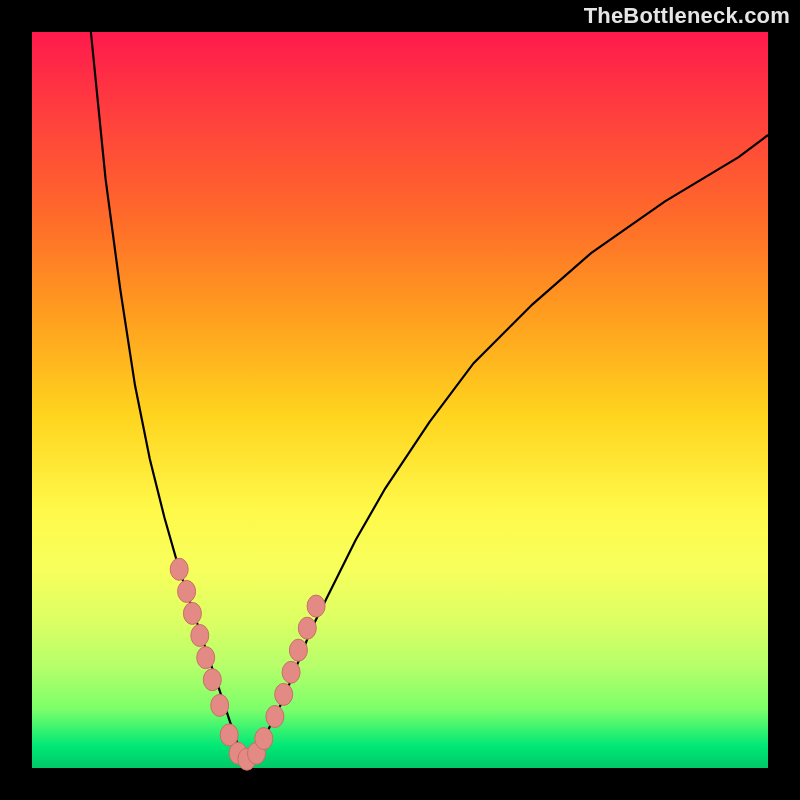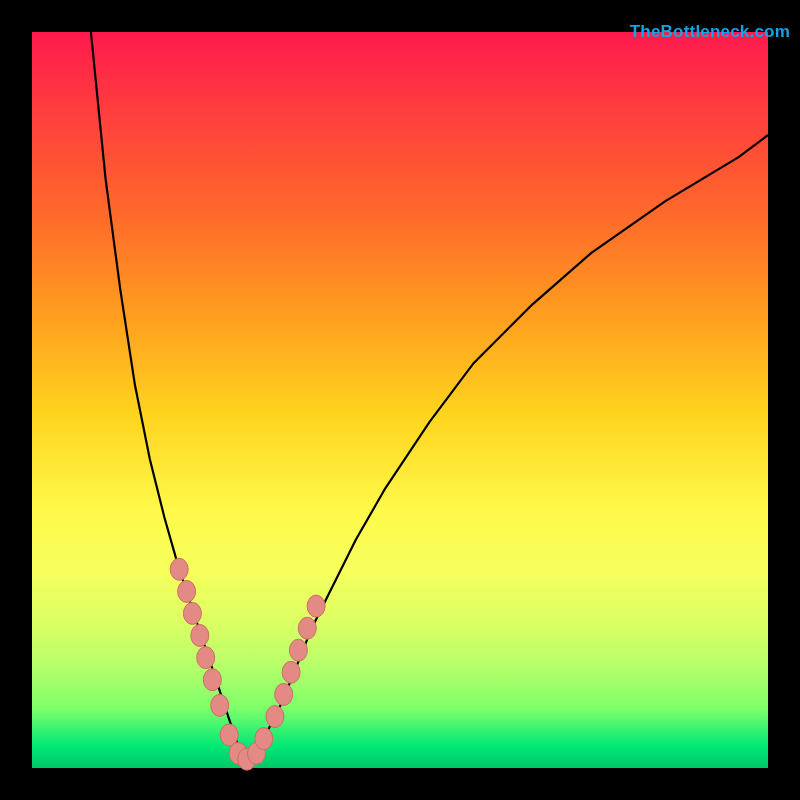--- a/index.html
+++ b/index.html
@@ -41,26 +41,26 @@
   .plot svg {
     position: absolute;
     left: 0;
     top: 0;
     width: 736px;
     height: 736px;
     overflow: visible;
   }
   .watermark {
     position: absolute;
-    top: 22px;
+    top: 3px;
     right: 10px;
     font-family: Arial, Helvetica, sans-serif;
-    font-size: 17px;
+    font-size: 22px;
     font-weight: 600;
-    color: #0ea5e9;
+    color: #e5e5e5;
     letter-spacing: 0.2px;
     user-select: none;
   }
 </style>
 </head>
 <body>
 
 <div class="stage">
 
   <div class="plot">

